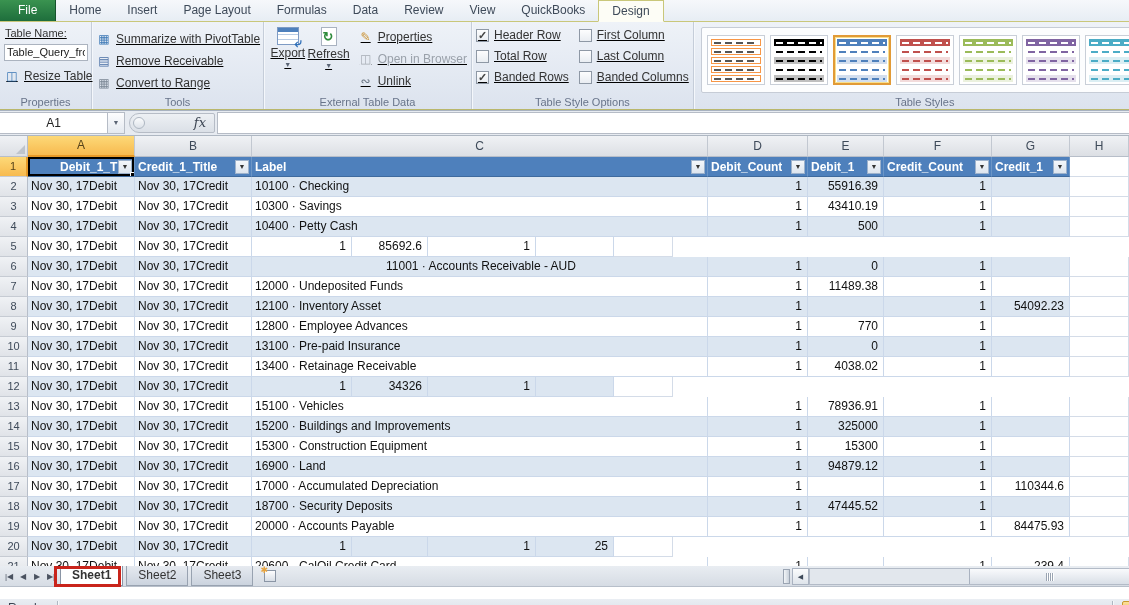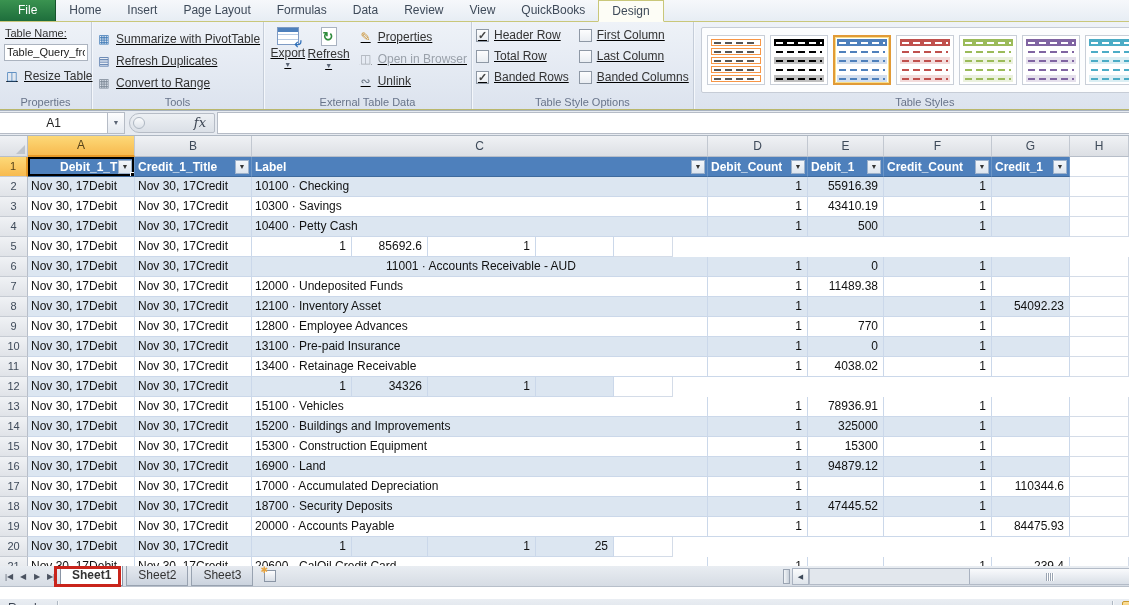--- a/index.html
+++ b/index.html
@@ -131,21 +131,21 @@
     <div class="rgroup-label">Properties</div>
   </div>
 
   <div class="rgroup g-tools">
     <div class="small-btn" style="margin-top:4px">
       <span class="gicon" style="color:#3B77B5">▦</span>
       <span>Summarize with PivotTable</span>
     </div>
     <div class="small-btn" style="margin-top:3px">
       <span class="gicon" style="color:#4A6FA5">▤</span>
-      <span>Refresh Duplicates</span>
+      <span>Remove Receivable</span>
     </div>
     <div class="small-btn" style="margin-top:3px">
       <span class="gicon" style="color:#7A8694">▦</span>
       <span>Convert to Range</span>
     </div>
     <div class="rgroup-label">Tools</div>
   </div>
 
   <div class="rgroup g-external">
     <div class="ext-wrap">

